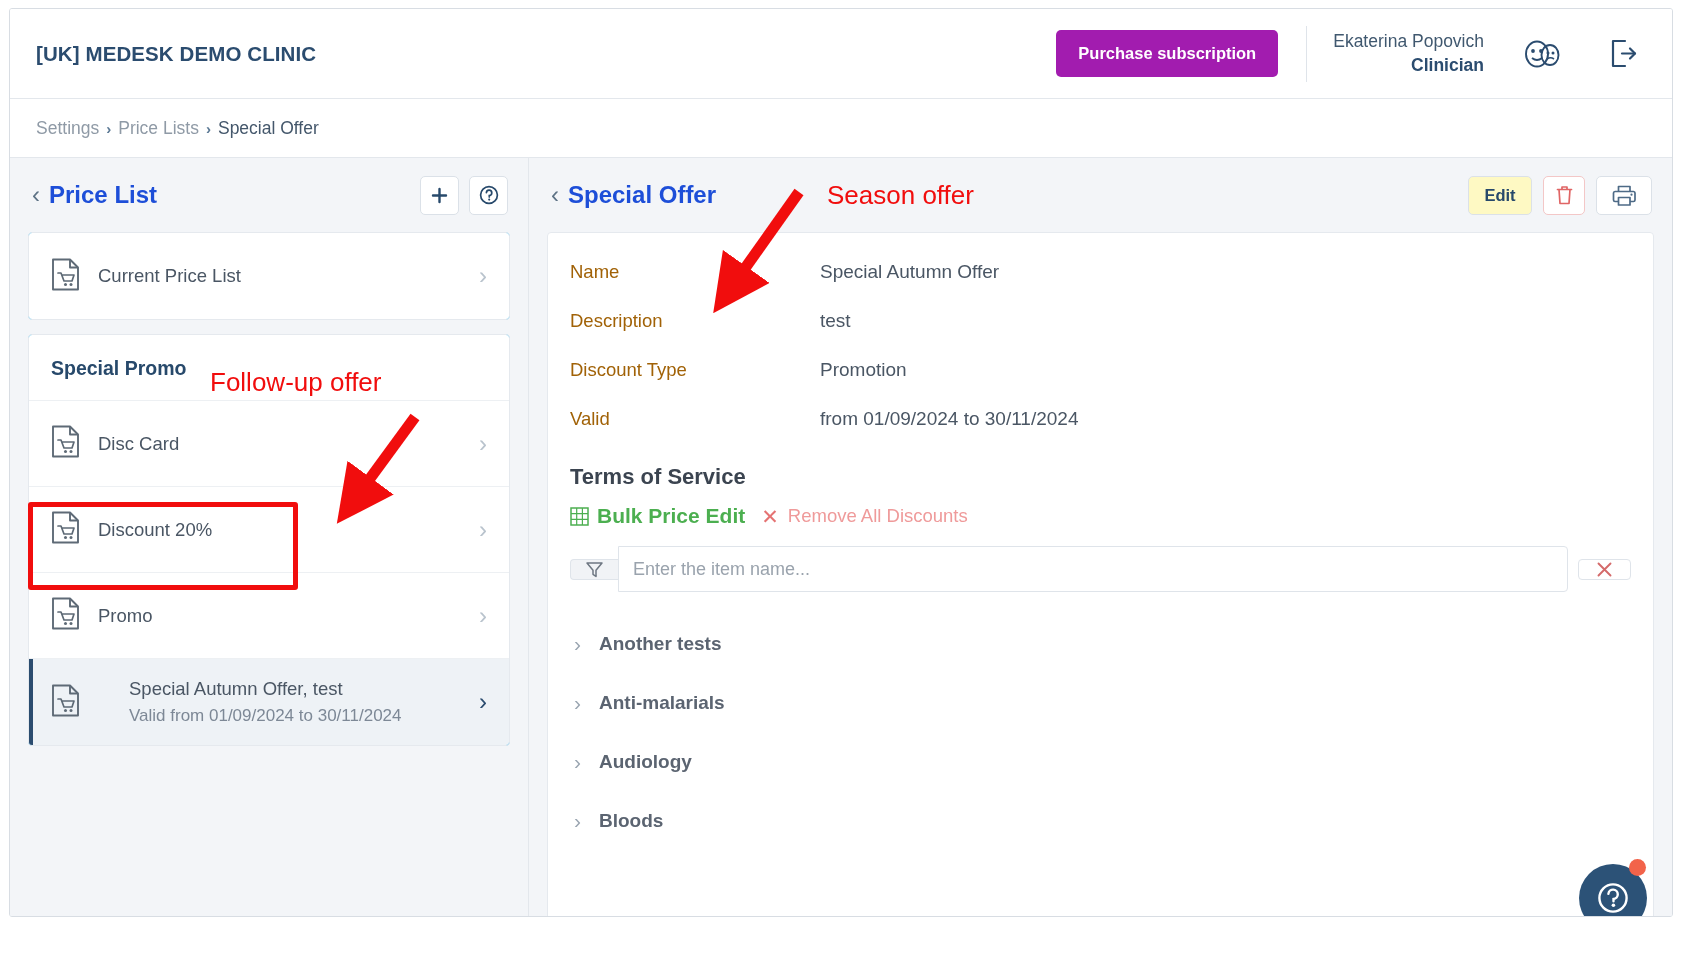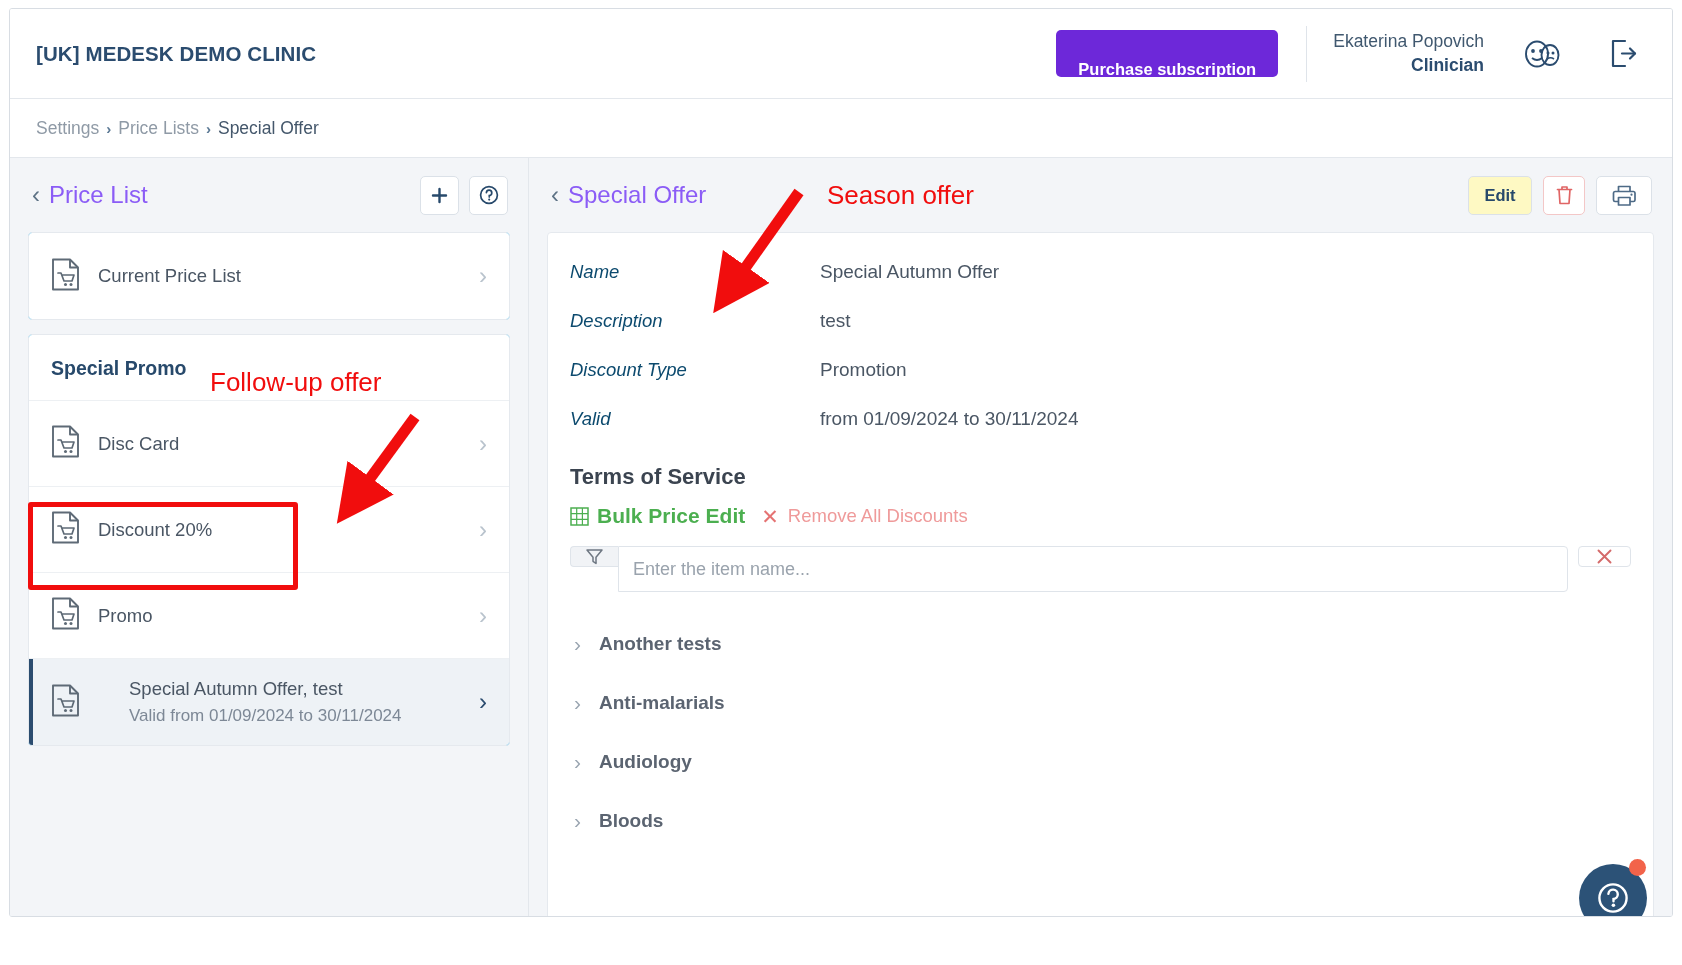--- a/index.html
+++ b/index.html
@@ -35,27 +35,27 @@
     color: #2b4c6f;
     letter-spacing: 0.1px;
     flex: 0 0 auto;
   }
   .header-right {
     margin-left: auto;
     display: flex;
     align-items: center;
   }
   .purchase-btn {
-    background: #6d28d9;
+    background: #a21caf;
     color: #ffffff;
     font-size: 16.5px;
     font-weight: bold;
     border: none;
     border-radius: 5px;
-    padding: 16px 22px;
+    padding: 0 22px;
     height: 47px;
     line-height: 47px;
     cursor: pointer;
     white-space: nowrap;
   }
   .hdr-divider {
     width: 1px; height: 56px;
     background: #dfe4ea;
     margin: 0 26px 0 28px;
   }
@@ -113,22 +113,22 @@
   .back-chevron {
     color: #5d7285;
     font-size: 24px;
     margin-right: 9px;
     line-height: 1;
     cursor: pointer;
     font-weight: 300;
   }
   .panel-title {
     font-size: 24px;
-    font-weight: normal;
-    color: #8b5cf6;
+    font-weight: bold;
+    color: #1d4ed8;
   }
   .lp-head-btns { margin-left: auto; display: flex; gap: 10px; }
   .sq-btn {
     width: 39px; height: 39px;
     background: #ffffff;
     border: 1px solid #dbe1e8;
     border-radius: 5px;
     display: flex; align-items: center; justify-content: center;
     cursor: pointer;
   }
@@ -251,22 +251,21 @@
     overflow: hidden;
   }
   .field-row {
     display: flex;
     align-items: flex-start;
     margin-bottom: 27px;
   }
   .field-label {
     flex: 0 0 250px;
     font-size: 18.5px;
-    color: #0c4a6e;
-    font-style: italic;
+    color: #a16207;
   }
   .field-value {
     font-size: 19px;
     color: #4a5664;
   }
   .tos-title {
     font-size: 22px;
     font-weight: bold;
     color: #3b4450;
     margin: 34px 0 14px 0;
@@ -294,21 +293,21 @@
     margin-left: 16px;
   }
   .remove-link .xi {
     margin-right: 9px;
     font-size: 21px;
     line-height: 1;
     color: #e57373;
   }
   .filter-bar {
     display: flex;
-    align-items: flex-start;
+    align-items: center;
     margin-bottom: 22px;
   }
   .filter-prefix {
     width: 48px;
     background: #f1f3f6;
     border: 1px solid #dfe4ea;
     border-right: none;
     border-radius: 4px 0 0 4px;
     display: flex; align-items: center; justify-content: center;
   }

